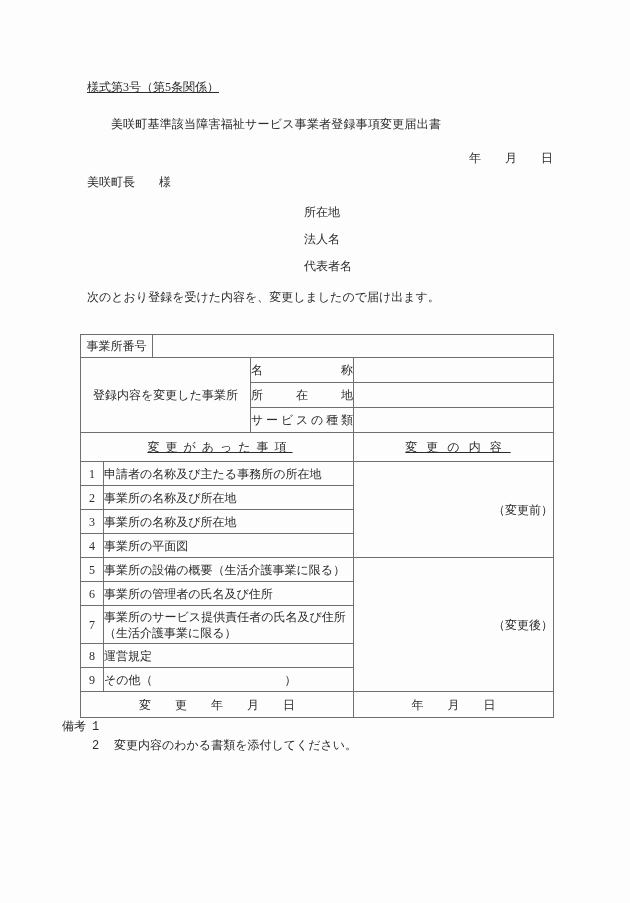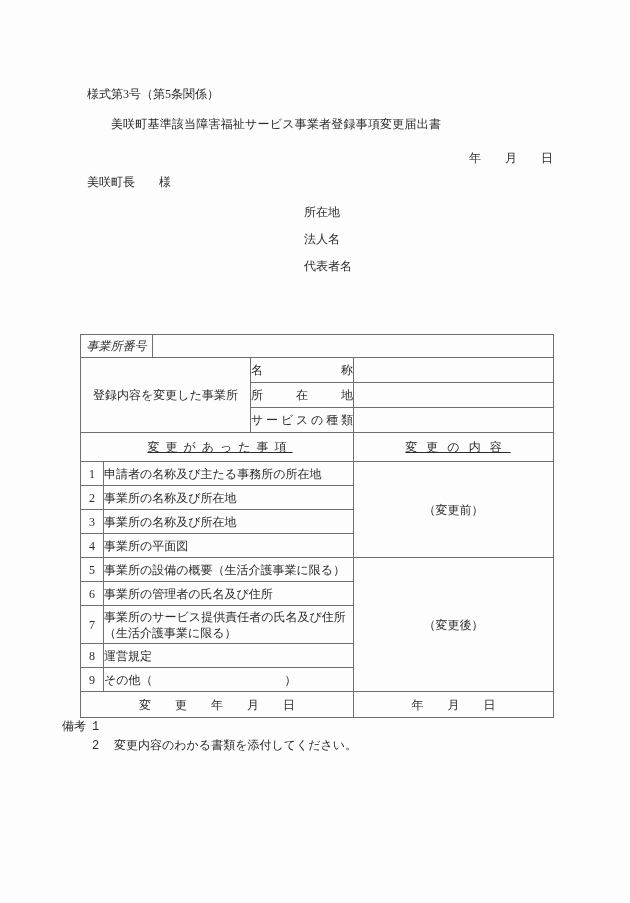--- a/index.html
+++ b/index.html
@@ -13,21 +13,21 @@
     position: relative;
     width: 630px;
     height: 903px;
     background: #fdfdfd;
     overflow: hidden;
     font-size: 12px;
     line-height: 1;
   }
   .abs { position: absolute; white-space: nowrap; }
 
-  .form-number { left: 87px; top: 88px; }
+  .form-number { left: 87px; top: 81px; text-decoration: underline; }
   .form-title { left: 0; width: 552px; top: 118px; text-align: center; letter-spacing: 0.2px; }
   .date-line { left: 0; width: 553px; top: 152px; text-align: right; }
   .addressee { left: 87px; top: 176px; }
   .applicant-block { left: 304px; top: 206px; }
   .applicant-block div { height: 27px; }
   .intro-text { left: 87px; top: 291px; }
 
   table.form-table {
     position: absolute;
     left: 80px; top: 334px;
@@ -35,28 +35,28 @@
     border-collapse: collapse;
     table-layout: fixed;
     font-size: 12px;
   }
   table.form-table td {
     border: 1px solid #6f6f6f;
     padding: 0;
     vertical-align: middle;
     overflow: hidden;
   }
-  .h23 { height: 23px; font-style: italic; } .h25 { height: 25px; } .h29 { height: 29px; text-decoration: underline; }
+  .h23 { height: 23px; } .h25 { height: 25px; } .h29 { height: 29px; text-decoration: underline; }
   .h24 { height: 24px; } .h38 { height: 38px; } .h26 { height: 26px; margin-top: 29px; }
 
   td.c  { text-align: center; }
   td.just { text-align: justify; text-align-last: justify; padding: 0 7px; }
   td.item { text-align: left; padding: 2px 6px 2px 8px; }
   td.item.wrap { white-space: pre-line; line-height: 16px; }
-  td.top { vertical-align: top; text-align: center; padding: 4px 7px; }
+  td.top { vertical-align: top; text-align: right; padding: 4px 7px; }
   td.ls6 { letter-spacing: 6px; text-indent: 6px; }
   td.ls9 { letter-spacing: 9px; text-indent: 9px; }
 
   .notes { left: 62px; top: 717px; }
   .note-row { display: grid; grid-template-columns: 30px 22px auto; height: 19px; align-items: center; white-space: nowrap; font-family: Liberation Mono, monospace; }
 </style>
 </head>
 <body>
 
 <div class="page">
@@ -68,20 +68,21 @@
   <div class="abs date-line">年　　月　　日</div>
 
   <div class="abs addressee">美咲町長　　様</div>
 
   <div class="abs applicant-block">
     <div>所在地</div>
     <div>法人名</div>
     <div>代表者名</div>
   </div>
 
+  <div class="abs intro-text">次のとおり登録を受けた内容を、変更しましたので届け出ます。</div>
 
   <table class="form-table">
     <colgroup>
       <col style="width:23px">
         <col style="width:49px">
         <col style="width:98px">
         <col style="width:103px">
         <col style="width:200px">
     </colgroup>
 

